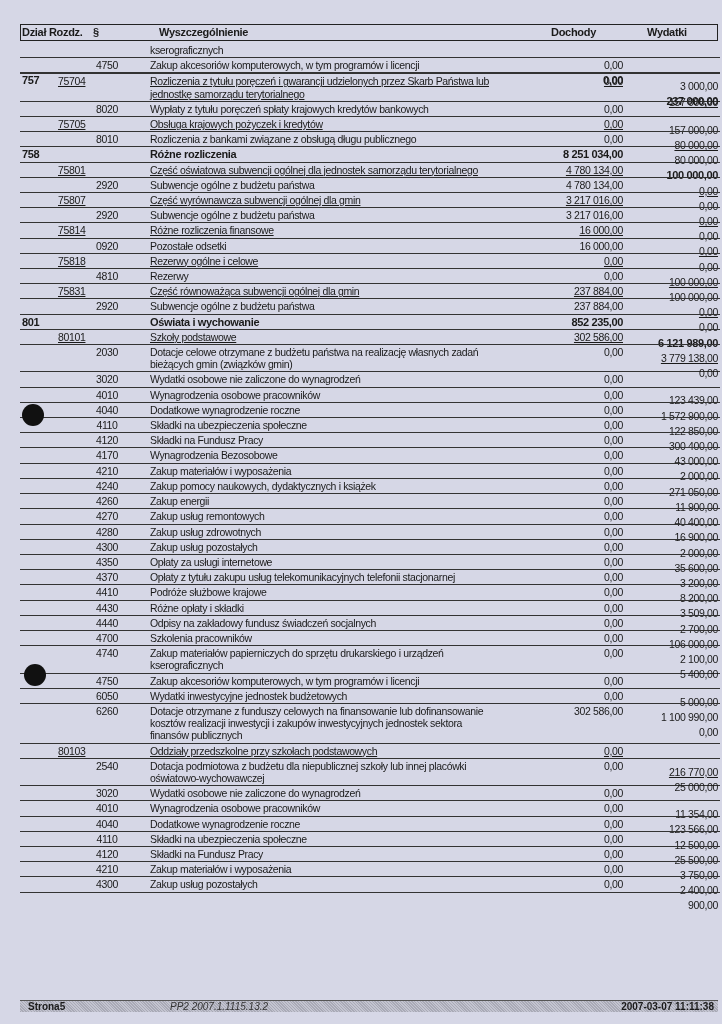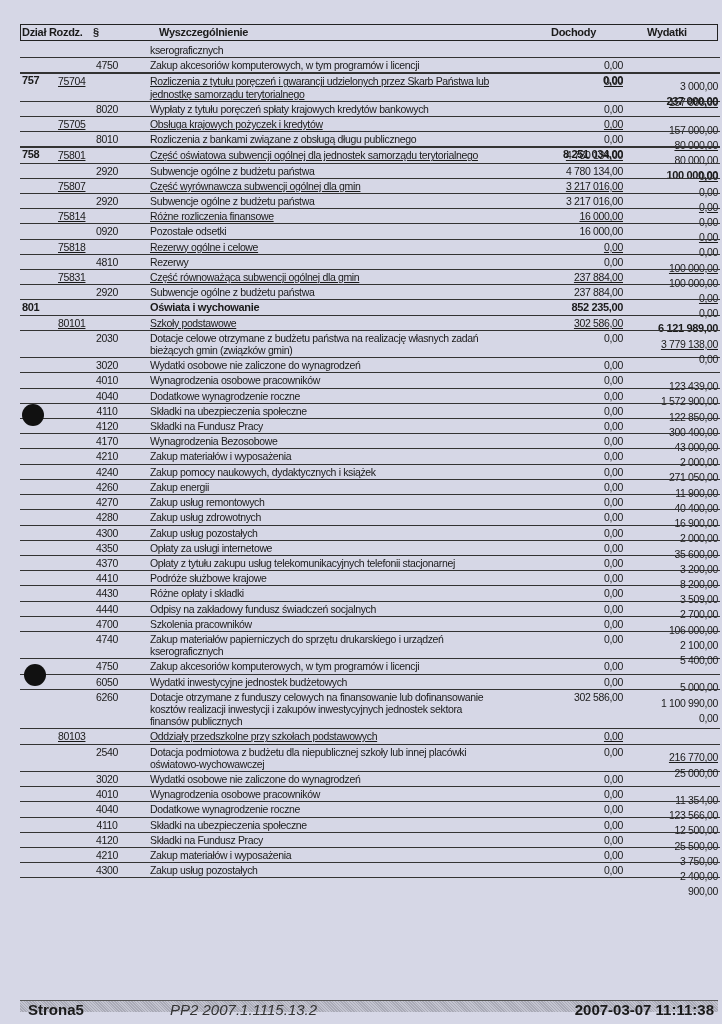--- a/index.html
+++ b/index.html
@@ -31,21 +31,21 @@
   .u { text-decoration: underline; }
   .dz { left: 2px; }
   .rz { left: 38px; }
   .par { left: 68px; width: 38px; text-align: center; }
   .doch { right: 97px; text-align: right; }
   .wyd { right: 2px; text-align: right; margin-top: 21px; }
   .footer {
     position: absolute; left: 0; top: 1000px; width: 698px; height: 11px;
     background: repeating-linear-gradient(45deg, #a9aab6 0 1px, #c3c4d0 1px 2px);
     border-top: 1px solid #555;
-    font-size: 15px;
+    font-size: 10px;
   }
   .footer span { position: absolute; top: 0; }
   .dot {
     position: absolute; width: 22px; height: 22px; border-radius: 50%; background: #111;
   }
 </style>
 </head>
 <body>
 
 <div class="page">
@@ -110,20 +110,21 @@
         <span class="c rz"></span>
         <span class="c par">8010</span>
         <div class="desc">Rozliczenia z bankami związane z obsługą długu publicznego</div>
         <span class="c doch">0,00</span>
         <span class="c wyd">80 000,00</span>
       </div>
       <div class="row bold">
         <span class="c dz">758</span>
         <span class="c rz"></span>
         <span class="c par"></span>
+        <div class="desc">Różne rozliczenia</div>
         <span class="c doch">8 251 034,00</span>
         <span class="c wyd">100 000,00</span>
       </div>
       <div class="row">
         <span class="c dz"></span>
         <span class="c rz u">75801</span>
         <span class="c par"></span>
         <div class="desc u">Część oświatowa subwencji ogólnej dla jednostek samorządu terytorialnego</div>
         <span class="c doch u">4 780 134,00</span>
         <span class="c wyd u">0,00</span>

